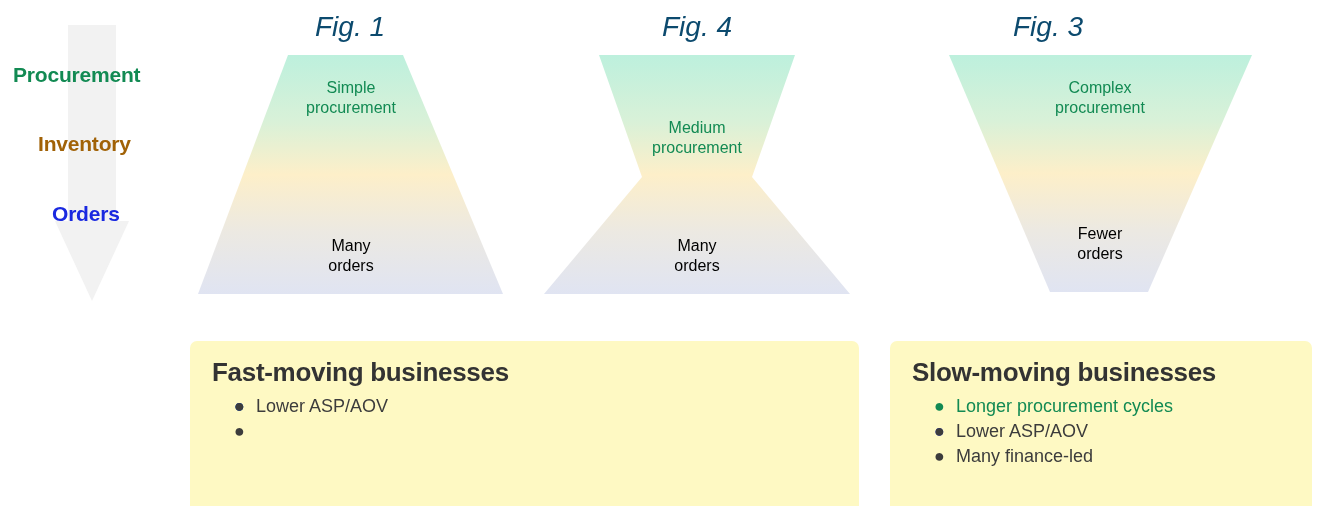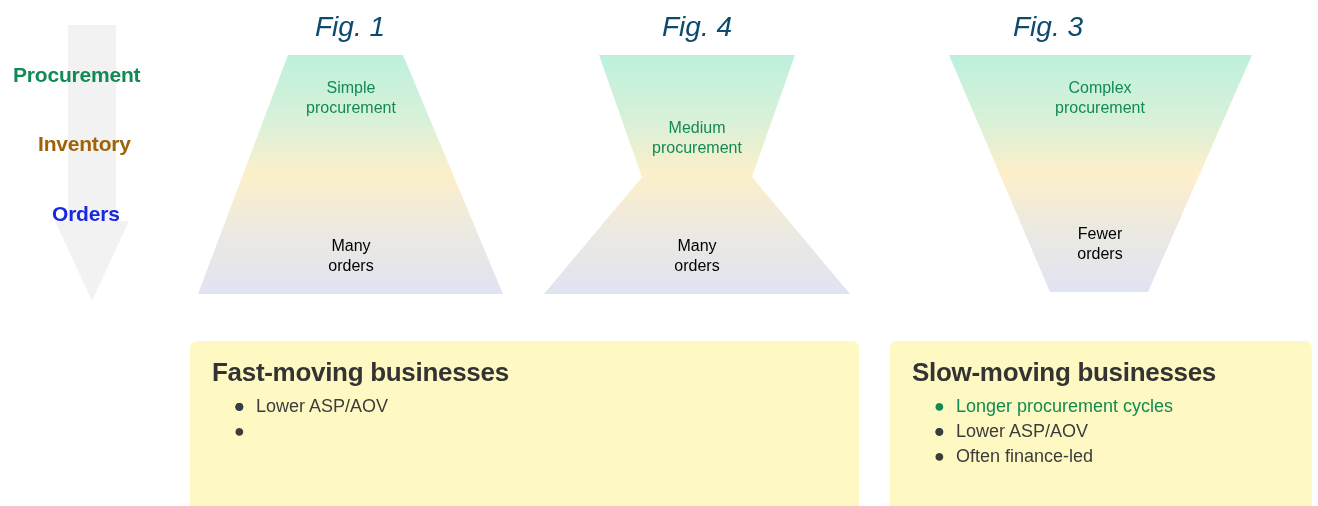--- a/index.html
+++ b/index.html
@@ -220,16 +220,16 @@
     </li>
     <li style="color: rgb(26, 41, 224);">
       <span class="bullet">●</span>
     </li>
     <li style="color: rgb(60, 60, 60);">
       <span class="bullet">●</span>
       <span>Lower ASP/AOV</span>
     </li>
     <li style="color: rgb(60, 60, 60);">
       <span class="bullet">●</span>
-      <span>Often finance-led</span>
+      <span>Many finance-led</span>
     </li>
   </ul>
 </div>
 
 </body></html>

